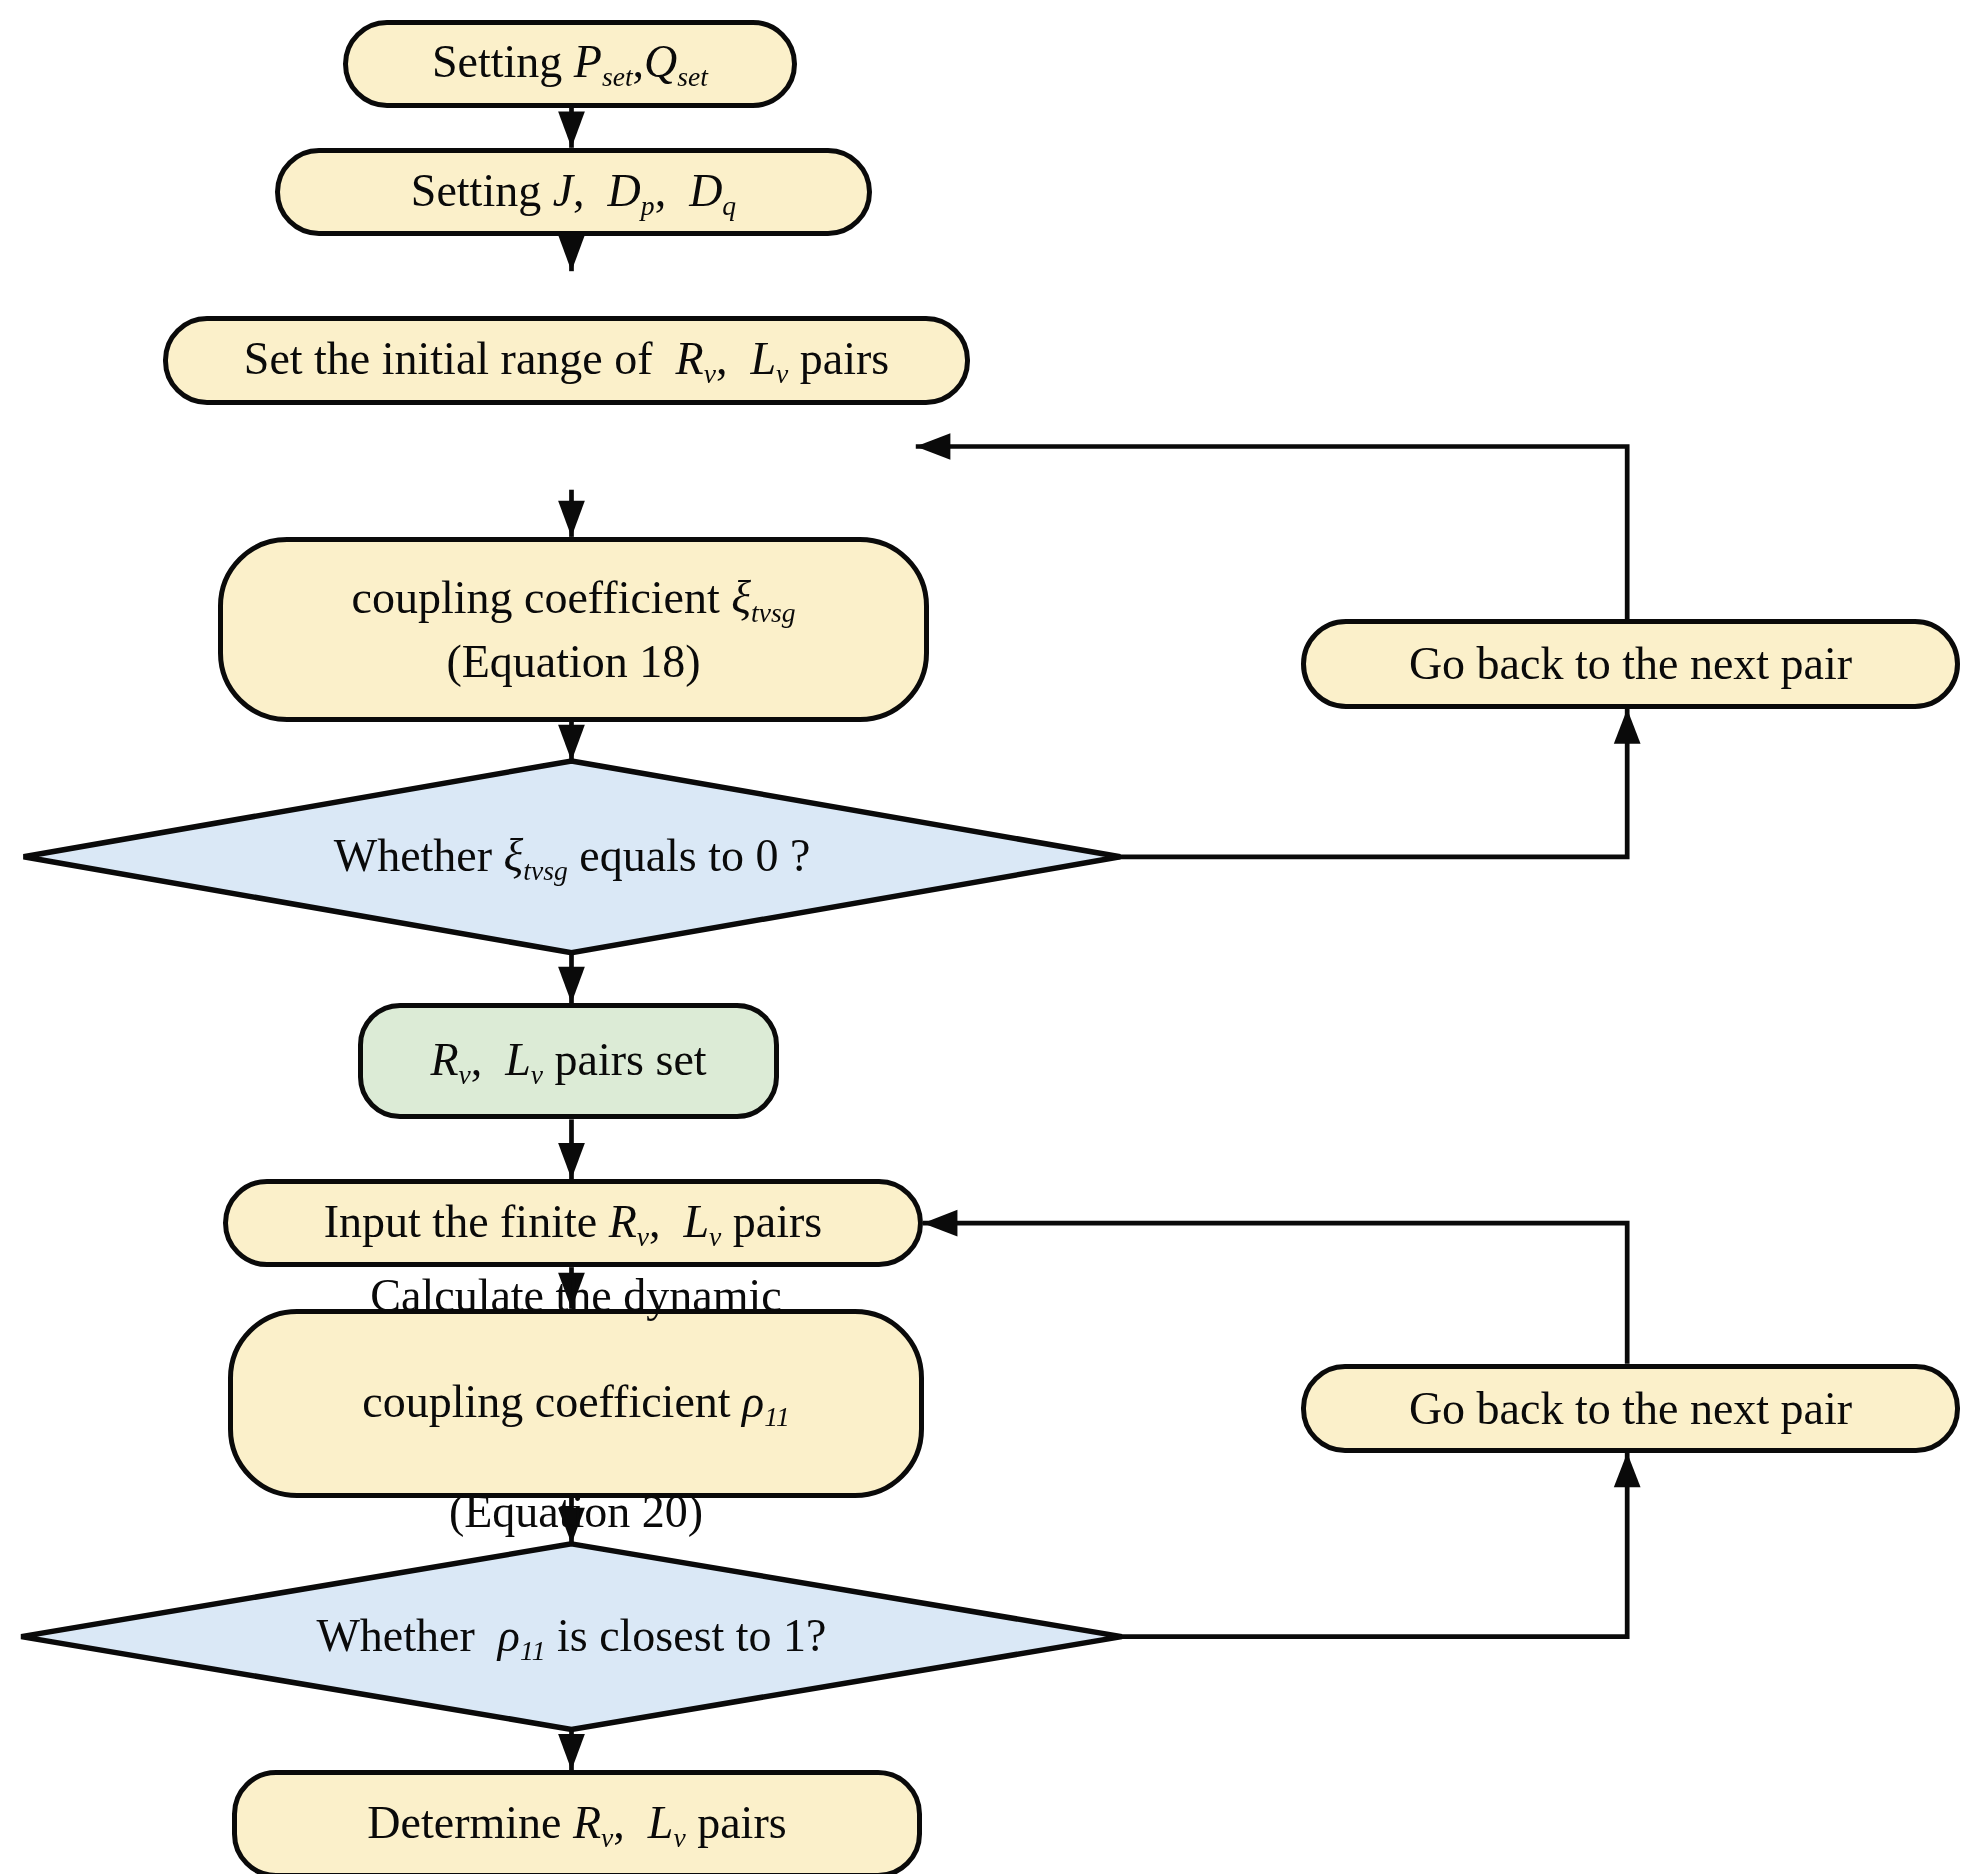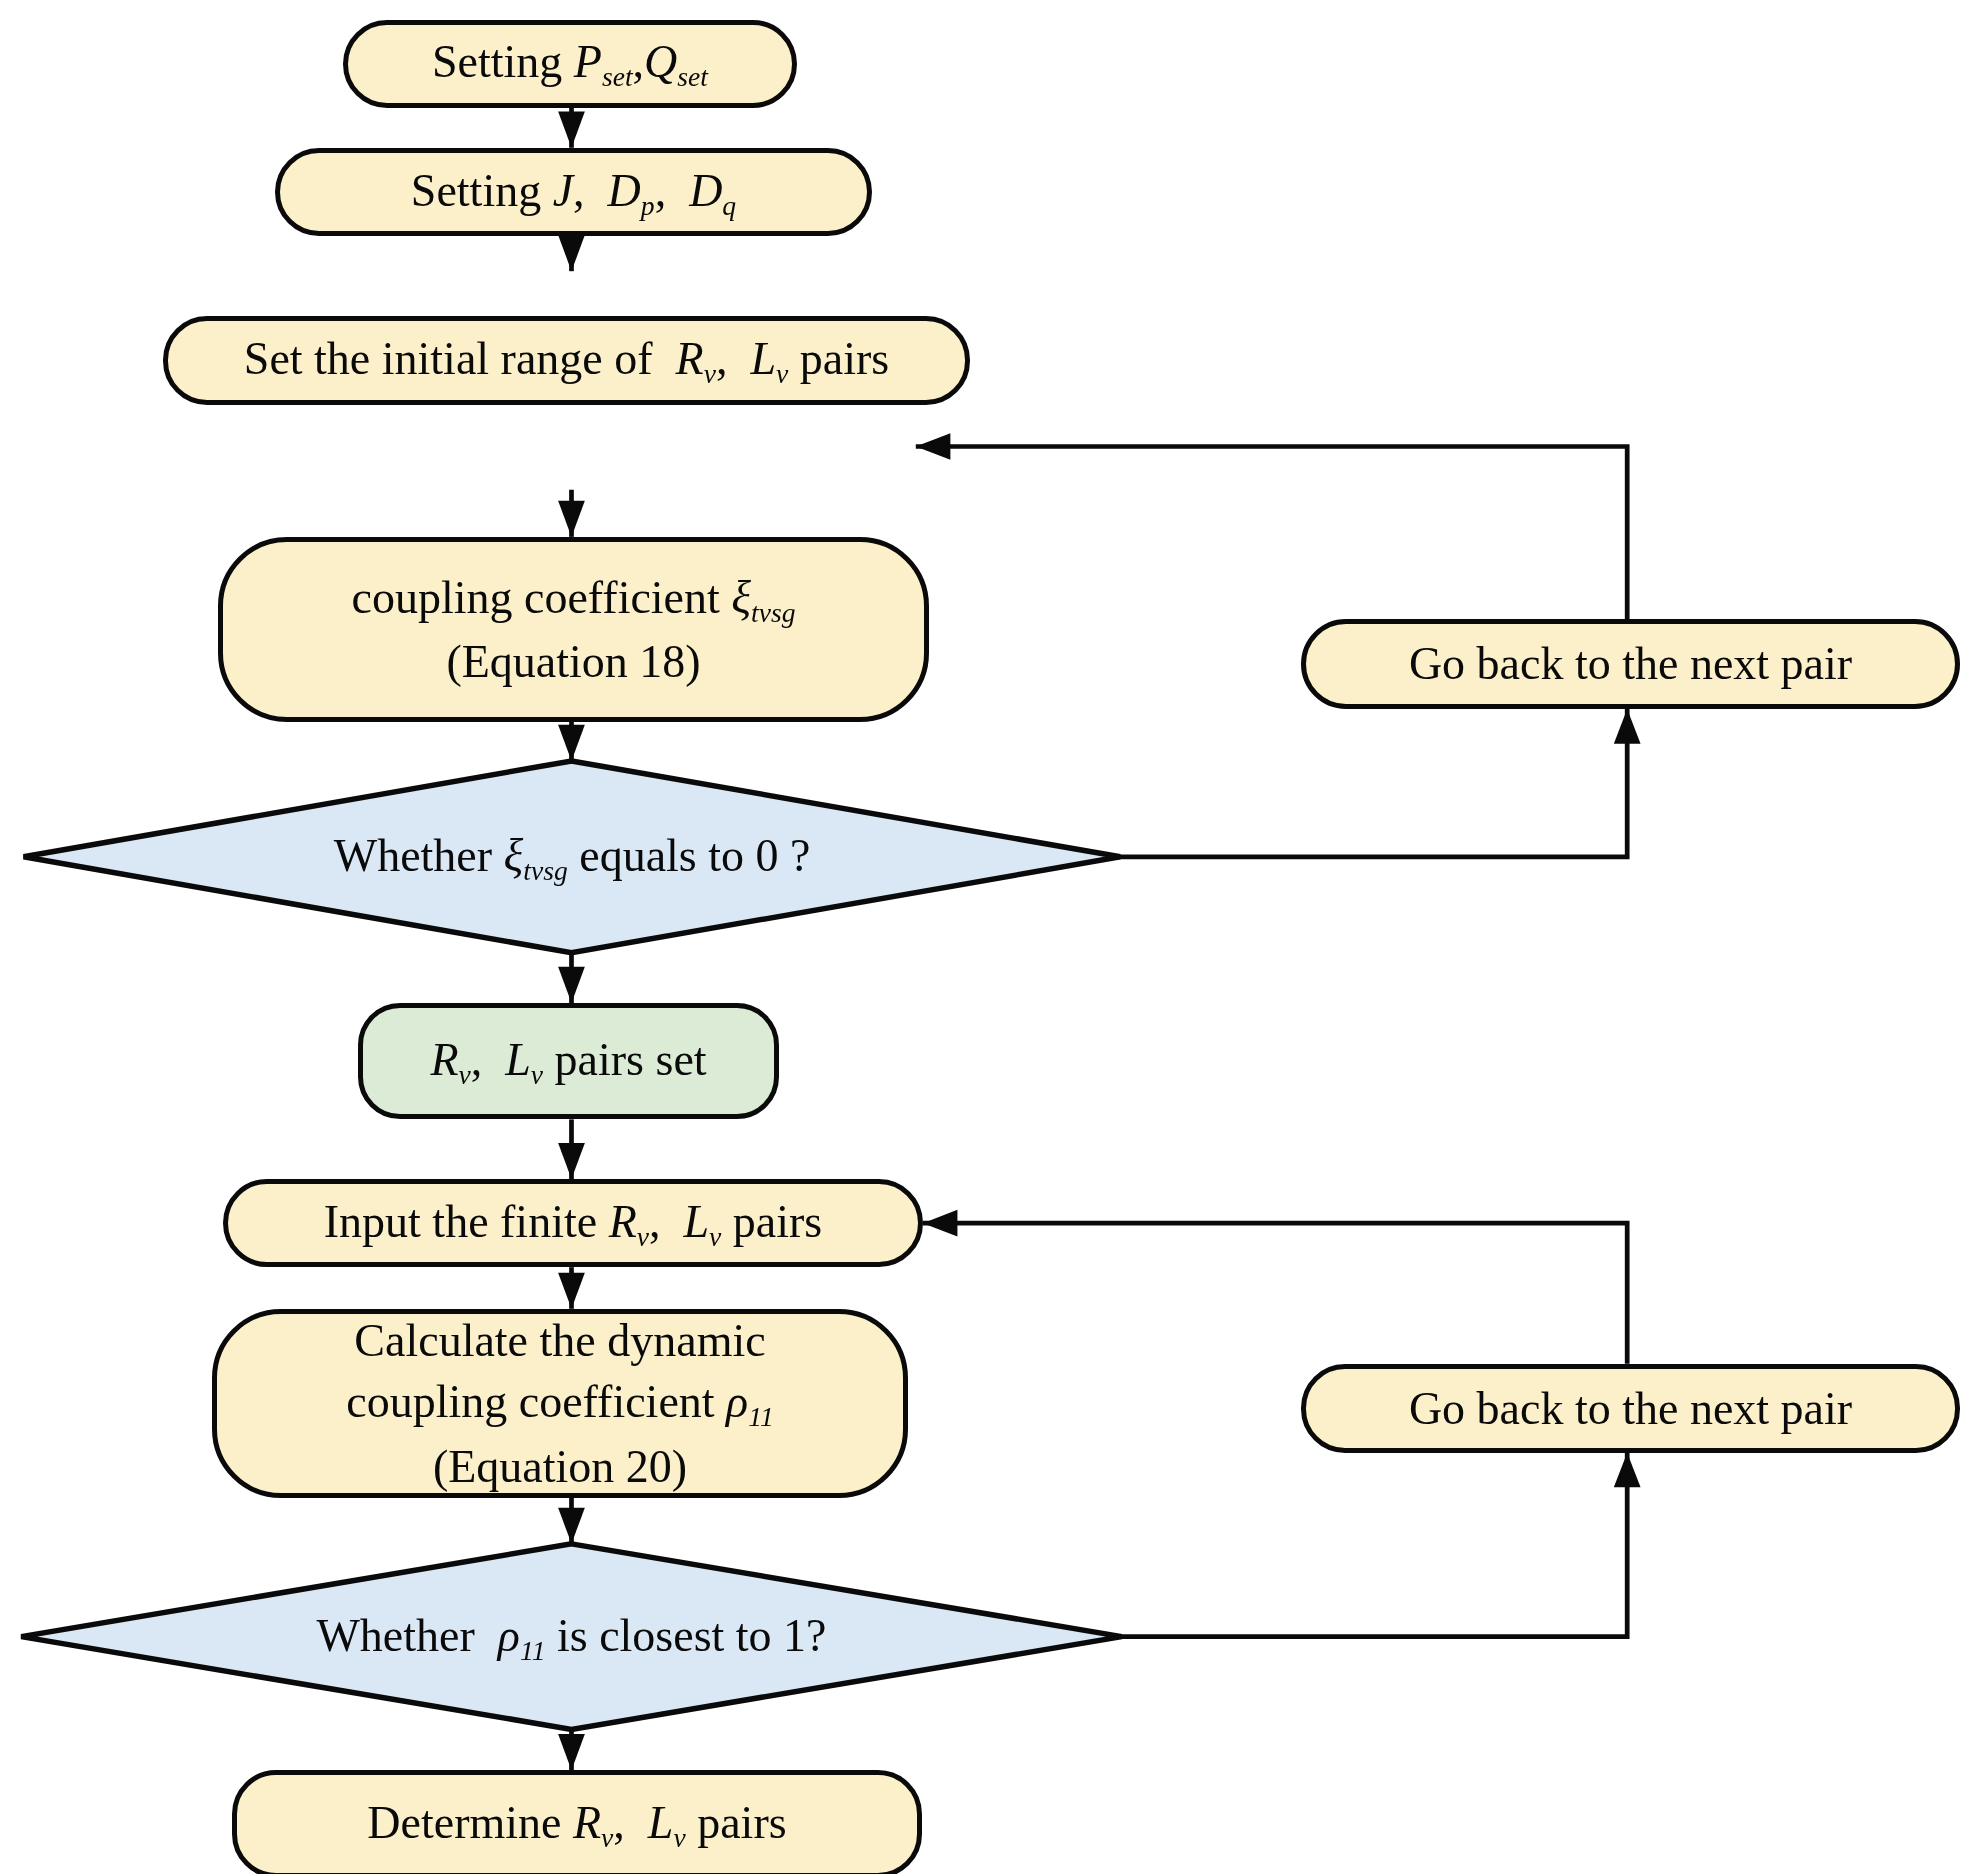--- a/index.html
+++ b/index.html
@@ -120,21 +120,21 @@
   </div>
 
   <div class="node" style="left:223px;top:1179px;width:700px;height:88px;border-radius:44px;">
     <div class="label"><span>Input the finite </span><span class="it">R</span><span class="it sb">v</span><span>,  </span><span class="it">L</span><span class="it sb">v</span><span> pairs</span></div>
   </div>
 
   <div class="node result" style="left:358px;top:1003px;width:421px;height:116px;border-radius:42px;">
     <div class="label"><span class="it">R</span><span class="it sb">v</span><span>,  </span><span class="it">L</span><span class="it sb">v</span><span> pairs set</span></div>
   </div>
 
-  <div class="node" style="left:212px;top:1309px;width:696px;height:189px;border-radius:69px;">
+  <div class="node" style="left:228px;top:1309px;width:696px;height:189px;border-radius:69px;gap:45px;">
     <div class="label"><span>Calculate the dynamic</span></div>
     <div class="label"><span>coupling coefficient </span><span class="it">ρ</span><span class="it sb">11</span></div>
     <div class="label"><span>(Equation 20)</span></div>
   </div>
 
   <div class="dtext" style="left:21px;top:1544px;width:1101px;height:186px;">
     <div class="label"><span>Whether  </span><span class="it">ρ</span><span class="it sb">11</span><span> is closest to 1?</span></div>
   </div>
 
   <div class="node" style="left:232px;top:1770px;width:690px;height:108px;border-radius:44px;">

